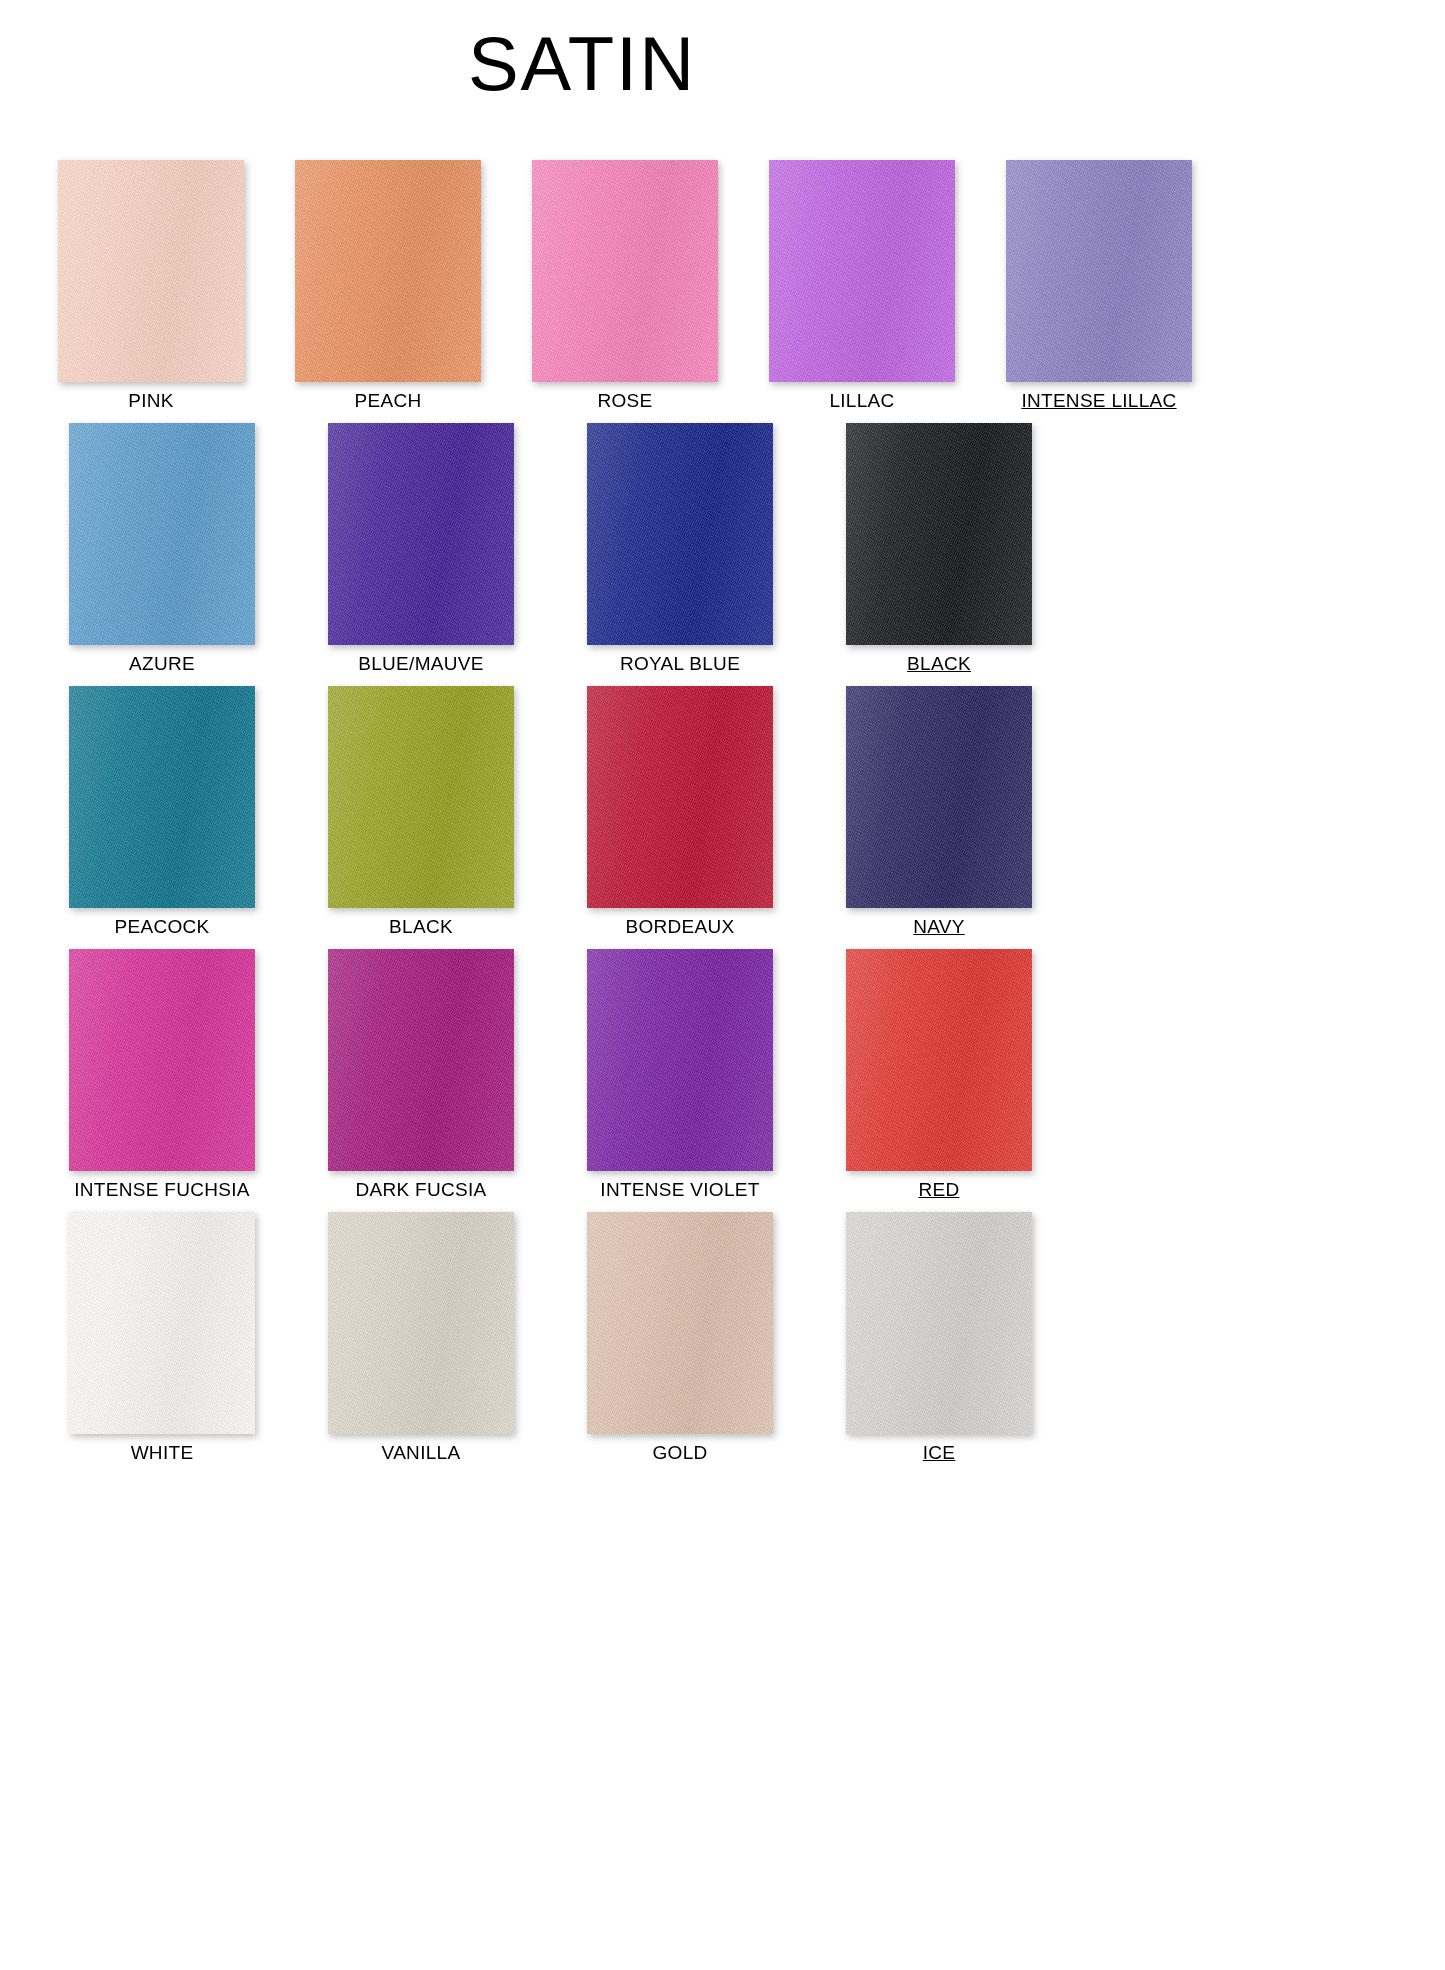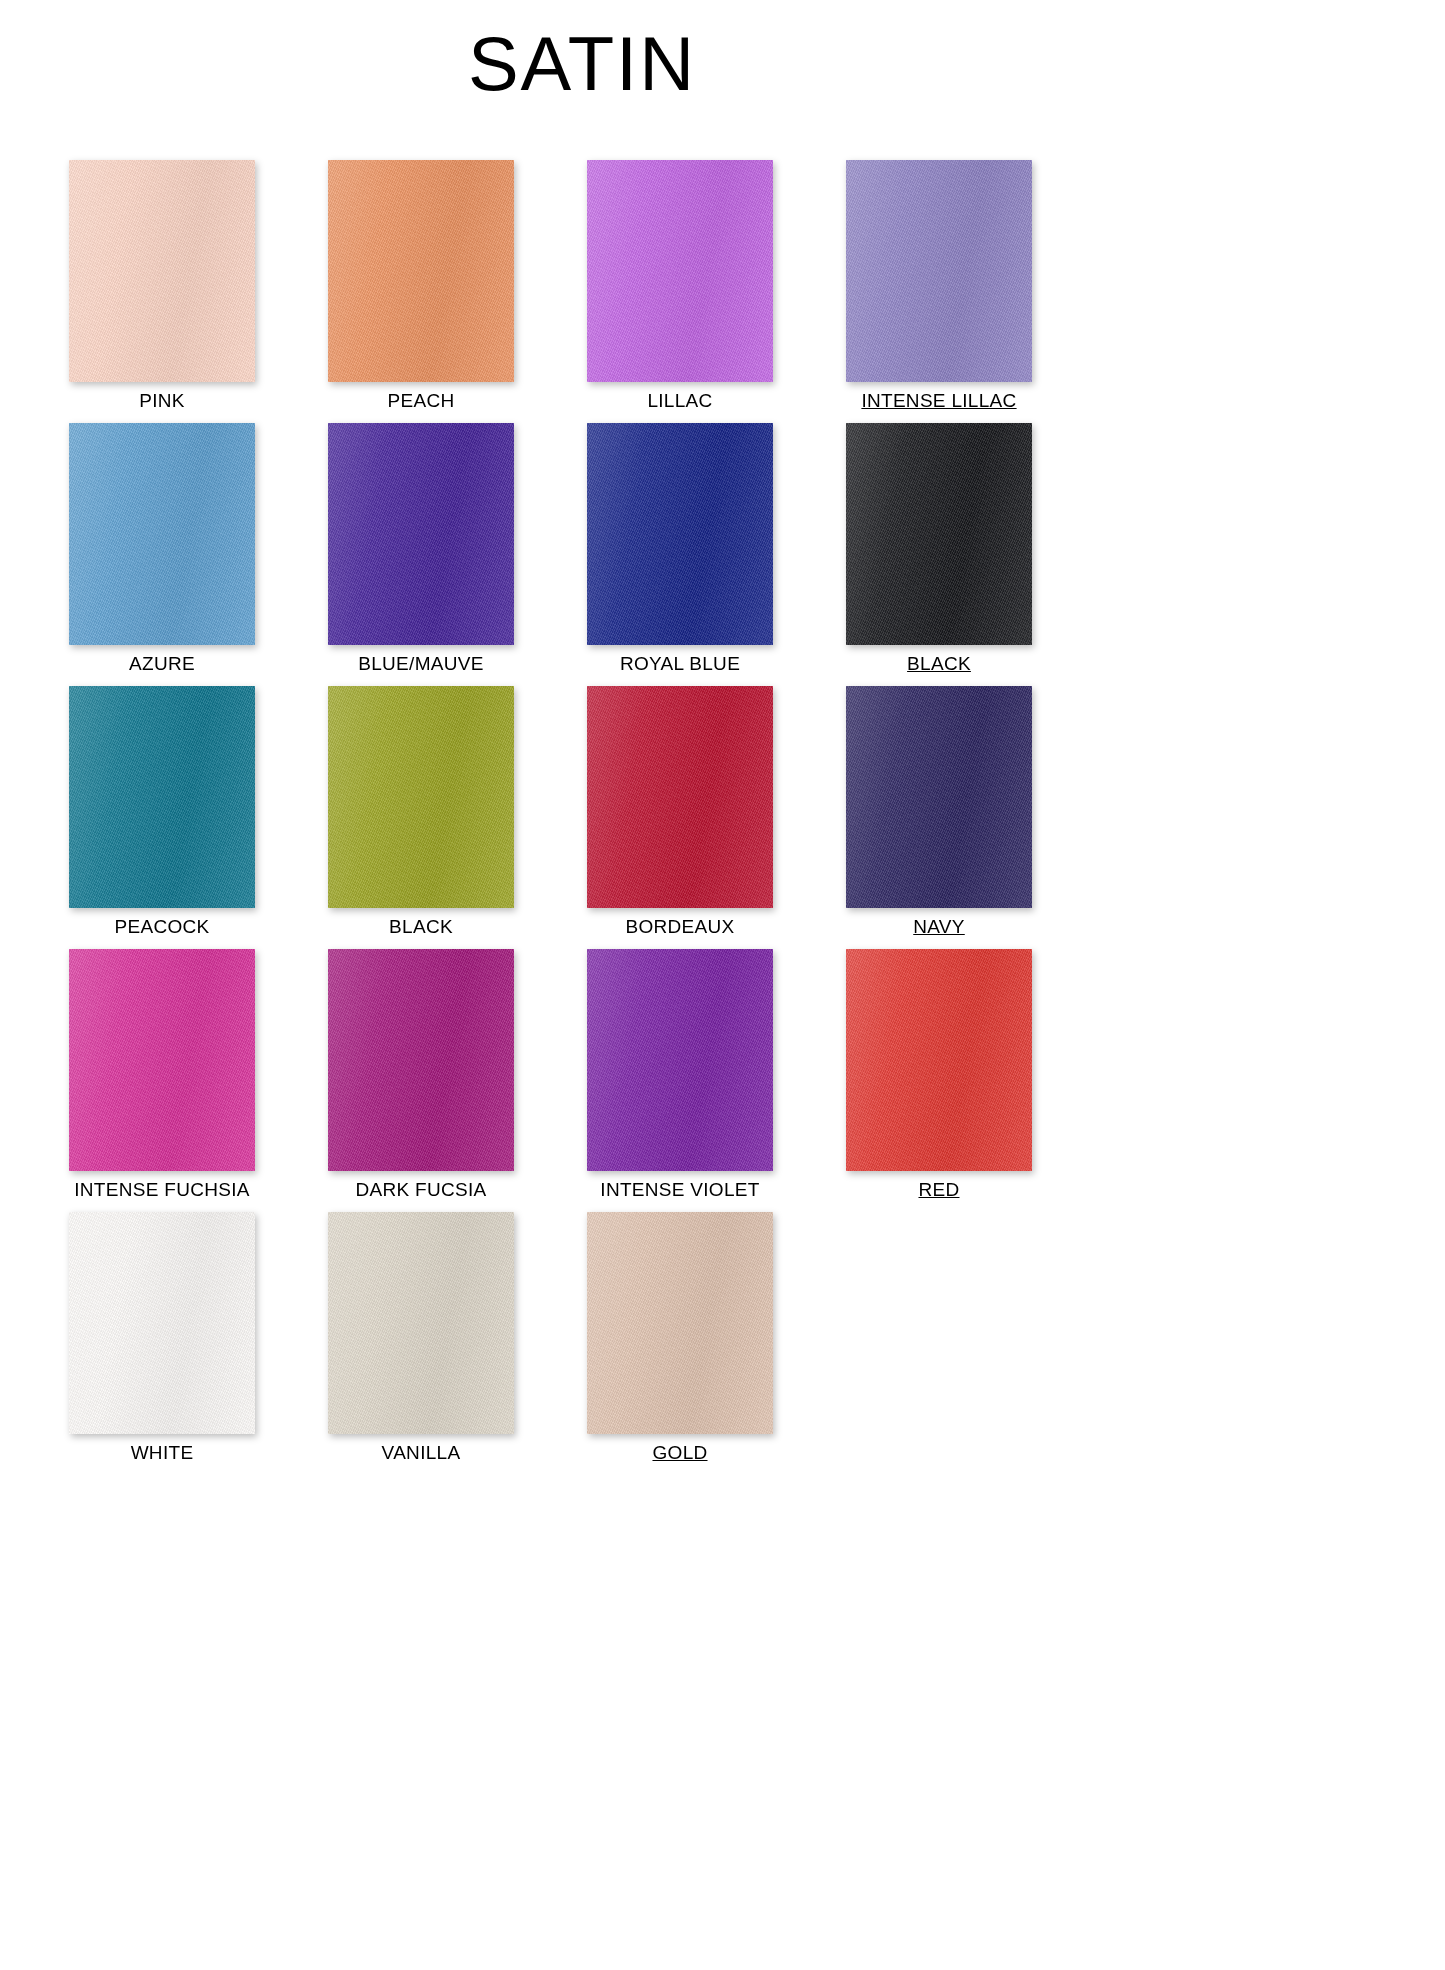--- a/index.html
+++ b/index.html
@@ -122,20 +122,24 @@
     <div class="swatch-row">
       <div class="swatch-cell">
         <div class="swatch-chip" style="background-color: rgb(251, 212, 196);"></div>
         <div class="swatch-label">PINK</div>
       </div>
       <div class="swatch-cell">
         <div class="swatch-chip" style="background-color: rgb(236, 146, 96);"></div>
         <div class="swatch-label">PEACH</div>
       </div>
       <div class="swatch-cell">
+        <div class="swatch-chip" style="background-color: rgb(249, 131, 187);"></div>
+        <div class="swatch-label">ROSE</div>
+      </div>
+      <div class="swatch-cell">
         <div class="swatch-chip" style="background-color: rgb(193, 100, 228);"></div>
         <div class="swatch-label">LILLAC</div>
       </div>
       <div class="swatch-cell">
         <div class="swatch-chip" style="background-color: rgb(141, 130, 196);"></div>
         <div class="swatch-label">INTENSE LILLAC</div>
       </div>
     </div>
 
     <div class="swatch-row">
@@ -201,16 +205,20 @@
         <div class="swatch-label">WHITE</div>
       </div>
       <div class="swatch-cell">
         <div class="swatch-chip" style="background-color: rgb(222, 215, 201);"></div>
         <div class="swatch-label">VANILLA</div>
       </div>
       <div class="swatch-cell">
         <div class="swatch-chip" style="background-color: rgb(224, 195, 176);"></div>
         <div class="swatch-label">GOLD</div>
       </div>
+      <div class="swatch-cell">
+        <div class="swatch-chip" style="background-color: rgb(216, 214, 211);"></div>
+        <div class="swatch-label">ICE</div>
+      </div>
     </div>
 
   </div>
 </div>
 
 </body></html>

